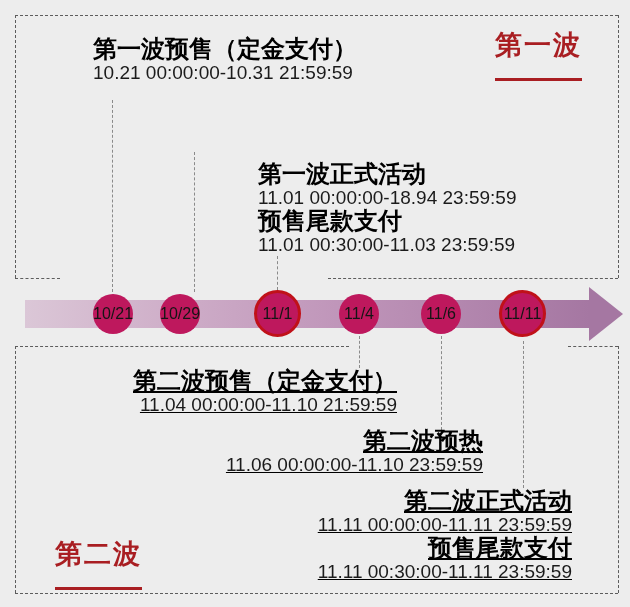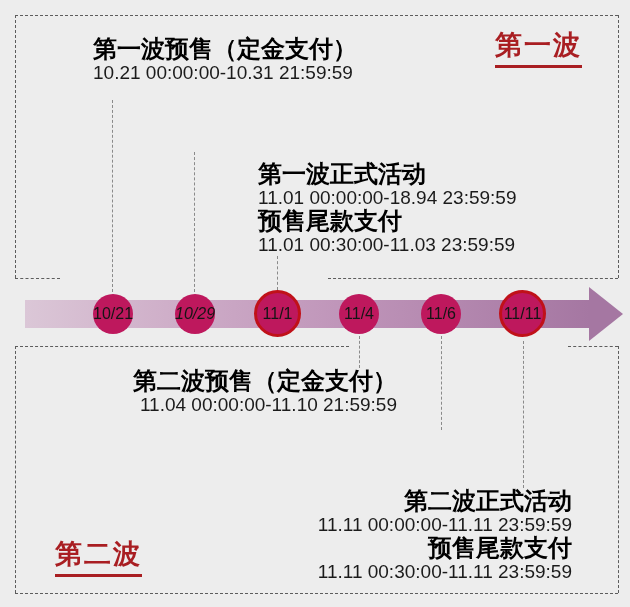--- a/index.html
+++ b/index.html
@@ -35,25 +35,25 @@
     font-size:16px;font-weight:500;color:#151515;
     box-sizing:border-box;white-space:nowrap;
   }
   .node.plain{width:40px;height:40px;top:294px;}
   .node.ring{border:3px solid #c01119;top:290px;width:47px;height:47px;font-size:16px;}
 
   
   .block{position:absolute;white-space:nowrap;}
   .block .title{font-size:24px;font-weight:bold;color:#000;line-height:23.5px;}
   .block .dates{font-size:19px;font-weight:400;color:#1b1b1b;line-height:23.5px;}
-  .block.right{text-align:right;}
+  .block.right{text-align:right;text-decoration:underline;}
 
   .wave-label{
     position:absolute;font-size:27px;font-weight:bold;color:#a91e22;
-    border-bottom:3px solid #a91e22;padding-bottom:5px;line-height:30px;
+    border-bottom:3px solid #a91e22;padding-bottom:18px;line-height:30px;
     white-space:nowrap;letter-spacing:2px;
   }
 </style>
 </head>
 <body>
 
 <div class="canvas">
 
   <div class="dash-h" style="left:15px;top:15px;width:603px;"></div>
   <div class="dash-v" style="left:15px;top:15px;height:263px;"></div>
@@ -73,21 +73,21 @@
   <div class="conn" style="left:359px;top:336px;height:32px;"></div>
   <div class="conn" style="left:441px;top:336px;height:94px;"></div>
   <div class="conn" style="left:523px;top:341px;height:147px;"></div>
 
   <div class="band"></div>
   <div class="arrow-head"></div>
 
   <div class="node plain" style="left:93px;">
       <span>10/21</span>
     </div>
-  <div class="node plain" style="left:175px;font-style:italic;">
+  <div class="node plain" style="left:160px;">
       <span>10/29</span>
     </div>
   <div class="node ring" style="left:254px;">
       <span>11/1</span>
     </div>
   <div class="node plain" style="left:339px;">
       <span>11/4</span>
     </div>
   <div class="node plain" style="left:421px;">
       <span>11/6</span>
@@ -109,20 +109,24 @@
     <div class="dates">11.01 00:00:00-18.94 23:59:59</div>
     <div class="title">预售尾款支付</div>
     <div class="dates">11.01 00:30:00-11.03 23:59:59</div>
   </div>
 
   <div class="block right" style="right:233px;top:369px;">
     <div class="title">第二波预售（定金支付）</div>
     <div class="dates">11.04 00:00:00-11.10 21:59:59</div>
   </div>
 
+  <div class="block right" style="right:147px;top:429px;">
+    <div class="title">第二波预热</div>
+    <div class="dates">11.06 00:00:00-11.10 23:59:59</div>
+  </div>
 
   <div class="block right" style="right:58px;top:489px;">
     <div class="title">第二波正式活动</div>
     <div class="dates">11.11 00:00:00-11.11 23:59:59</div>
     <div class="title">预售尾款支付</div>
     <div class="dates">11.11 00:30:00-11.11 23:59:59</div>
   </div>
 
   <div class="wave-label" style="left:55px;top:539px;">第二波</div>
 

